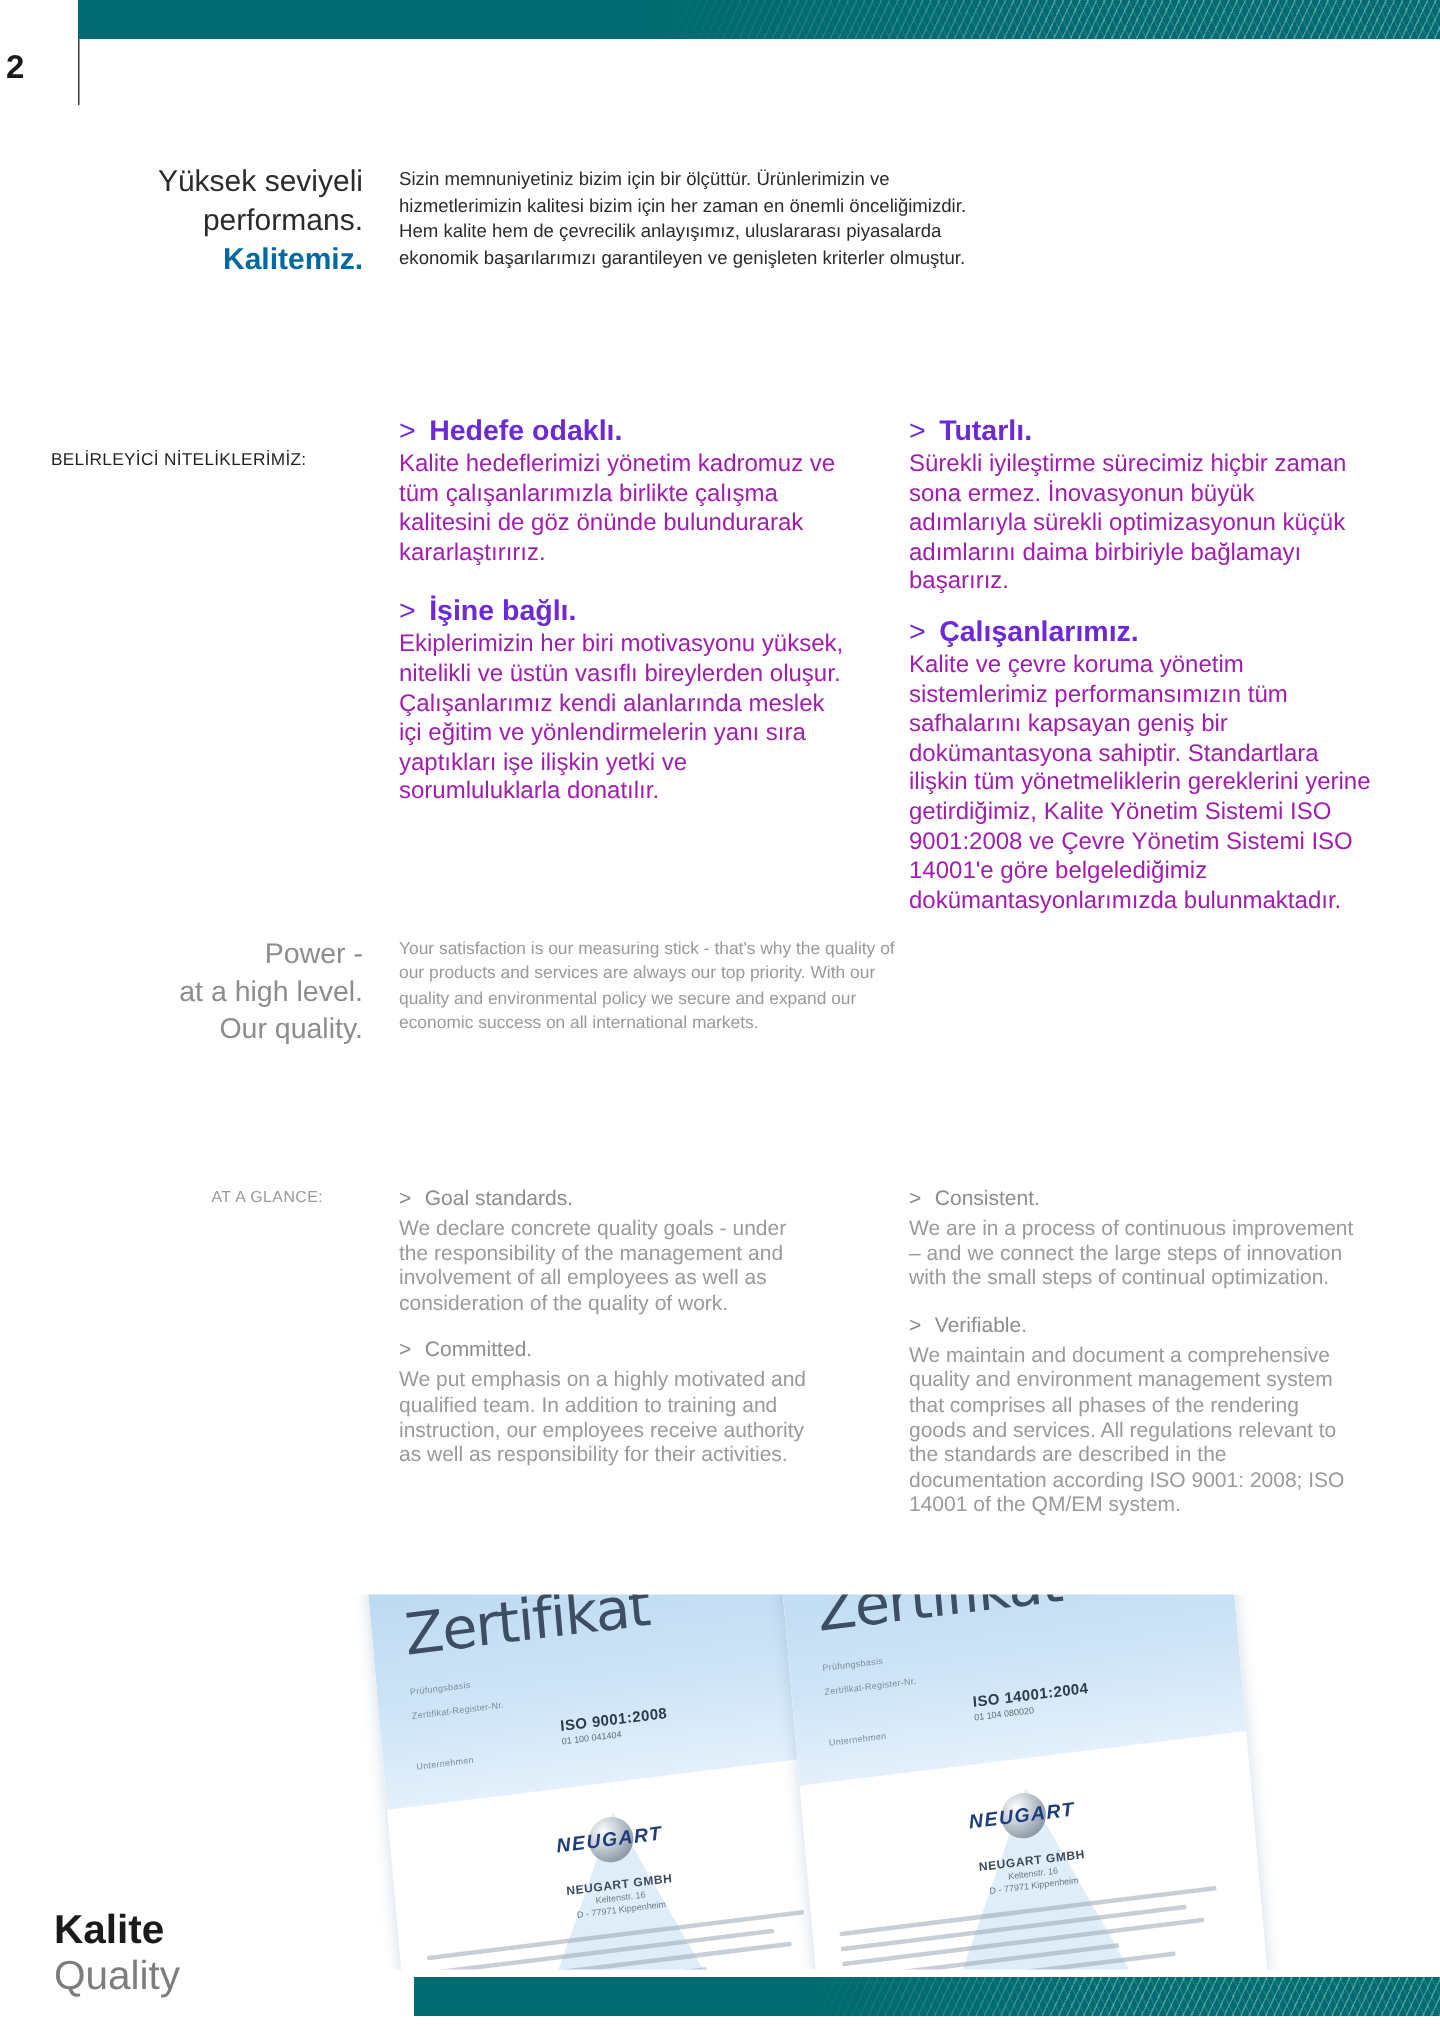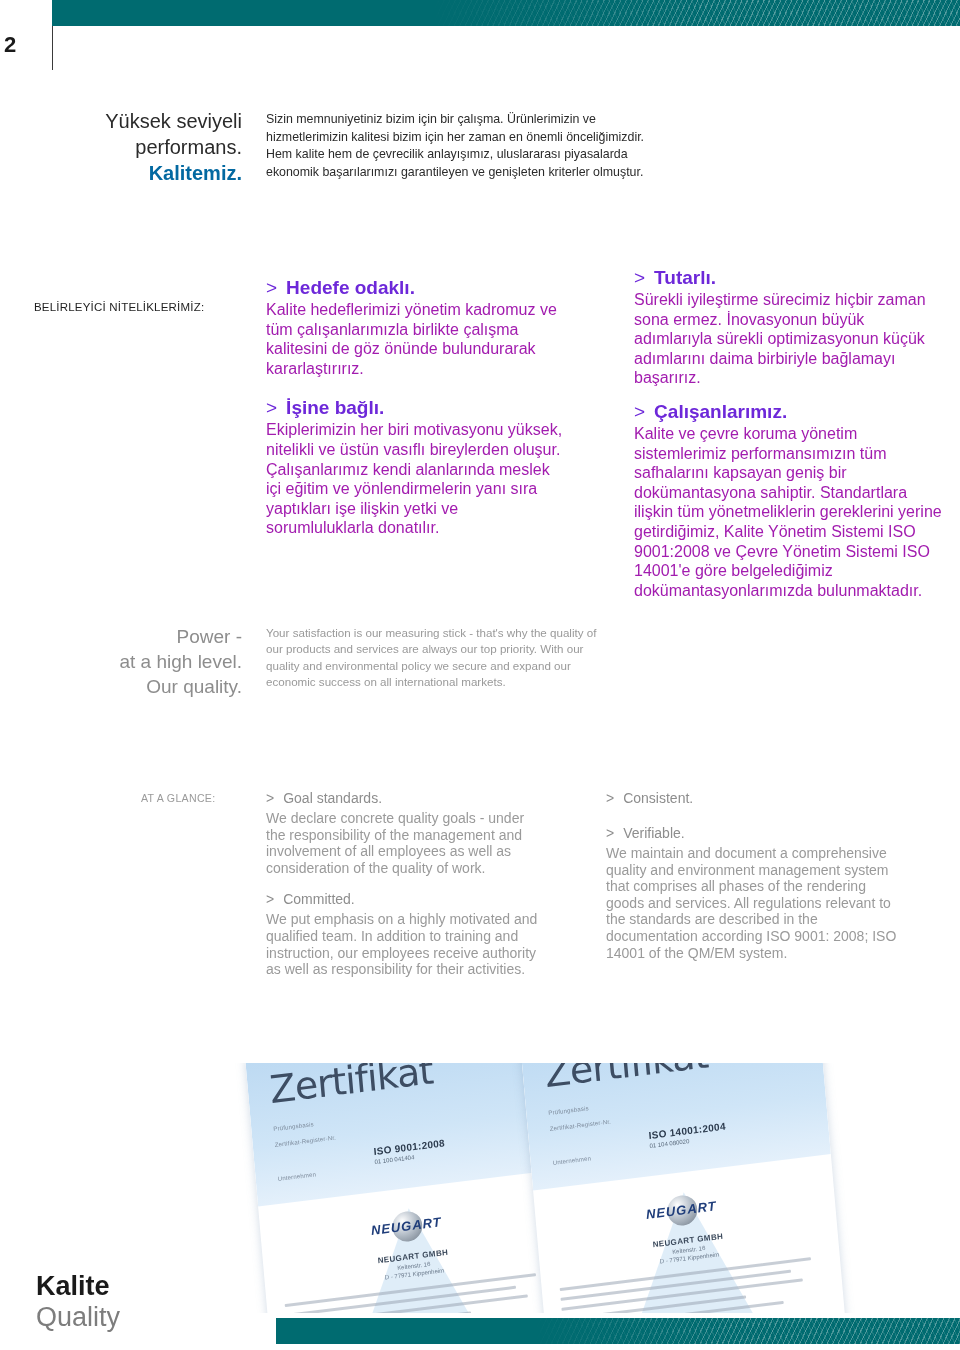--- a/index.html
+++ b/index.html
@@ -175,21 +175,21 @@
 
   <div class="col-a" style="left:52px;top:108px;width:190px;">
     <div class="tr-head">
       <div>Yüksek seviyeli</div>
       <div>performans.</div>
       <div style="font-weight:700;color:#0369a1;">Kalitemiz.</div>
     </div>
   </div>
 
   <div class="col-b" style="left:266px;top:111px;width:400px;">
-    <p class="tr-intro" style="margin:0;">Sizin memnuniyetiniz bizim için bir çalışma. Ürünlerimizin ve hizmetlerimizin kalitesi bizim için her zaman en önemli önceliğimizdir. Hem kalite hem de çevrecilik anlayışımız, uluslararası piyasalarda ekonomik başarılarımızı garantileyen ve genişleten kriterler olmuştur.</p>
+    <p class="tr-intro" style="margin:0;">Sizin memnuniyetiniz bizim için bir ölçüttür. Ürünlerimizin ve hizmetlerimizin kalitesi bizim için her zaman en önemli önceliğimizdir. Hem kalite hem de çevrecilik anlayışımız, uluslararası piyasalarda ekonomik başarılarımızı garantileyen ve genişleten kriterler olmuştur.</p>
   </div>
 
   <div class="col-label" style="left:34px;top:281px;width:215px;">
     <div class="label-tr">BELİRLEYİCİ NİTELİKLERİMİZ:</div>
   </div>
 
   <div class="col-a" style="left:266px;top:278px;width:300px;">
     <div>
       <p class="item-title">
         <span class="gt">&gt;</span><span>Hedefe odaklı.</span>
@@ -198,21 +198,21 @@
     </div>
     <div class="spacer-lg"></div>
     <div>
       <p class="item-title">
         <span class="gt">&gt;</span><span>İşine bağlı.</span>
       </p>
       <p class="item-body">Ekiplerimizin her biri motivasyonu yüksek, nitelikli ve üstün vasıflı bireylerden oluşur. Çalışanlarımız kendi alanlarında meslek içi eğitim ve yönlendirmelerin yanı sıra yaptıkları işe ilişkin yetki ve sorumluluklarla donatılır.</p>
     </div>
   </div>
 
-  <div class="col-b" style="left:606px;top:268px;width:312px;margin-left:28px;">
+  <div class="col-b" style="left:606px;top:278px;width:312px;">
     <div>
       <p class="item-title">
         <span class="gt">&gt;</span><span>Tutarlı.</span>
       </p>
       <p class="item-body">Sürekli iyileştirme sürecimiz hiçbir zaman sona ermez. İnovasyonun büyük adımlarıyla sürekli optimizasyonun küçük adımlarını daima birbiriyle bağlamayı başarırız.</p>
     </div>
     <div class="spacer"></div>
     <div>
       <p class="item-title">
         <span class="gt">&gt;</span><span>Çalışanlarımız.</span>
@@ -251,20 +251,21 @@
       </p>
       <p class="en-item-body">We put emphasis on a highly motivated and qualified team. In addition to training and instruction, our employees receive authority as well as responsibility for their activities.</p>
     </div>
   </div>
 
   <div class="col-b" style="left:606px;top:789px;width:300px;">
     <div>
       <p class="en-item-title">
         <span class="gt">&gt;</span><span>Consistent.</span>
       </p>
+      <p class="en-item-body">We are in a process of continuous improvement – and we connect the large steps of innovation with the small steps of continual optimization.</p>
     </div>
     <div class="spacer"></div>
     <div>
       <p class="en-item-title">
         <span class="gt">&gt;</span><span>Verifiable.</span>
       </p>
       <p class="en-item-body">We maintain and document a comprehensive quality and environment management system that comprises all phases of the rendering goods and services. All regulations relevant to the standards are described in the documentation according ISO 9001: 2008; ISO 14001 of the QM/EM system.</p>
     </div>
   </div>
 

